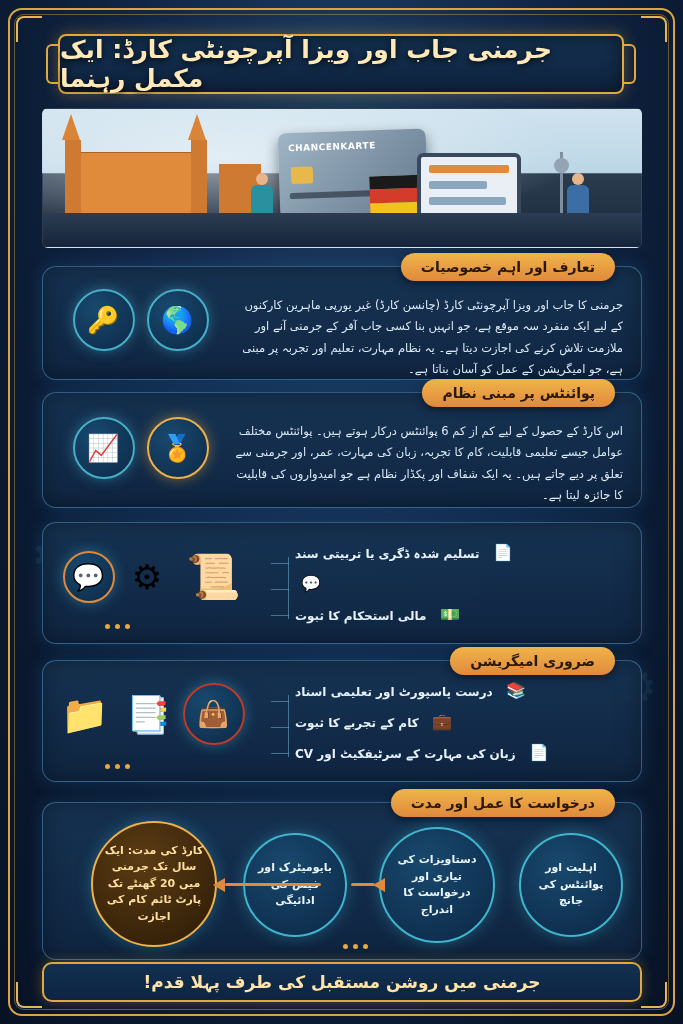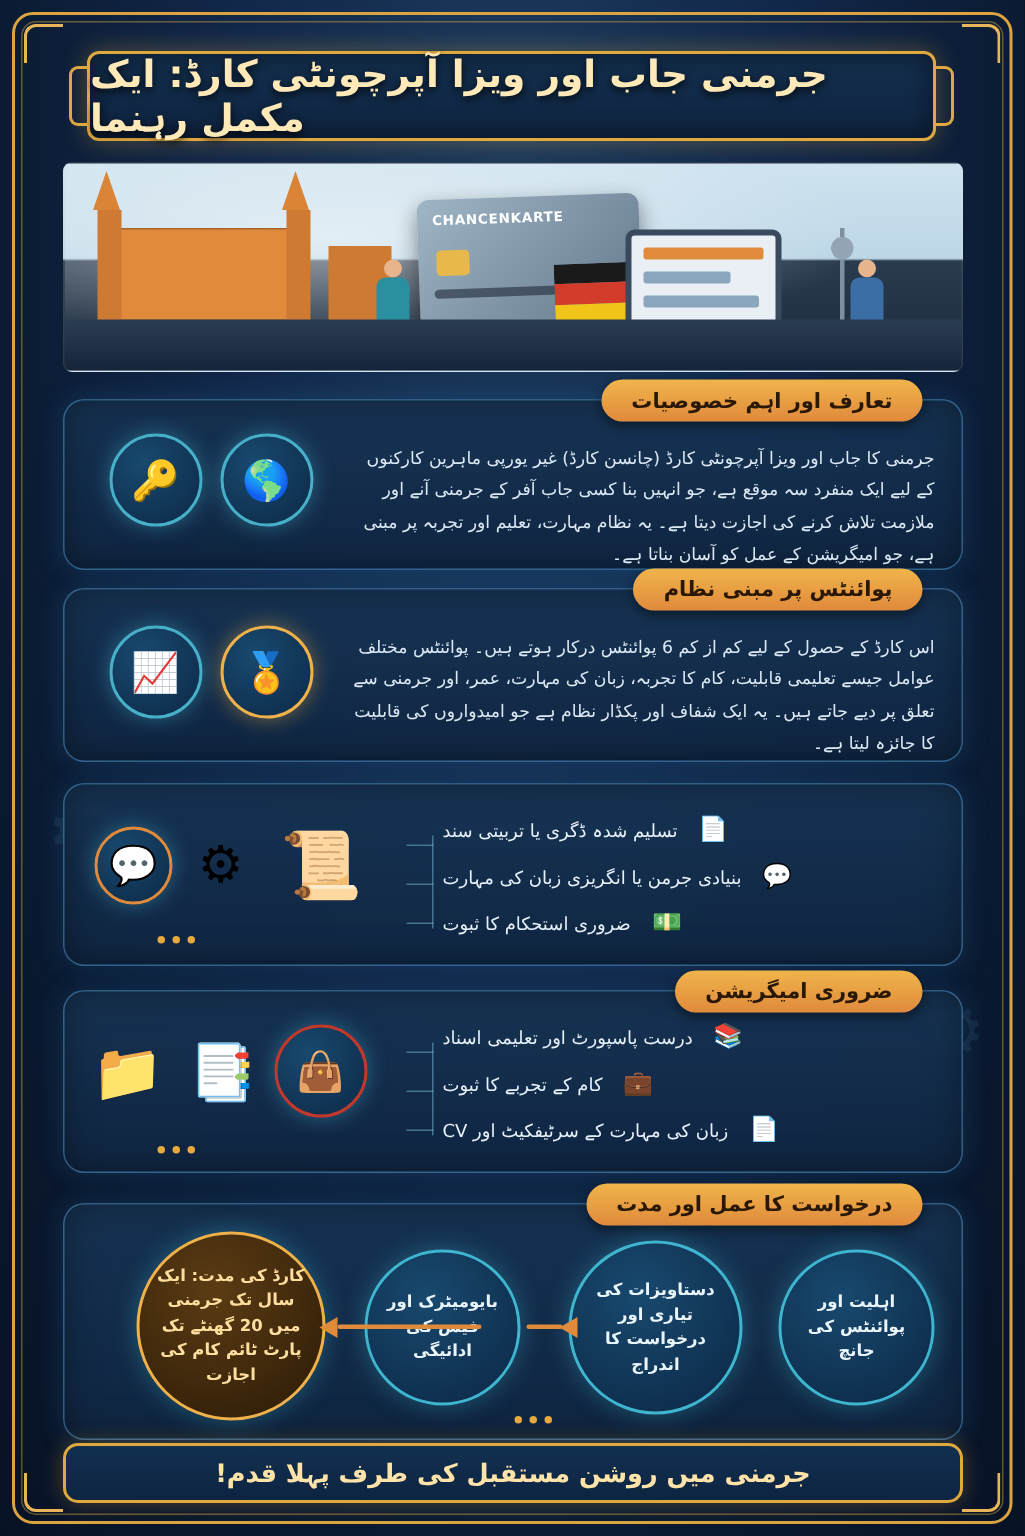--- a/index.html
+++ b/index.html
@@ -128,21 +128,21 @@
     color: #042029;
   }
   .body-text {
     direction: rtl; text-align: right;
     color: #dbe9f4; font-size: 11.5px; line-height: 1.85;
   }
   .bullet-row {
     display: flex; align-items: center; justify-content: flex-end;
     direction: rtl; gap: 8px; margin-bottom: 9px;
   }
-  .bullet-row .txt { color: #e6f1fa; font-size: 12px; font-weight: normal; }
+  .bullet-row .txt { color: #e6f1fa; font-size: 12px; font-weight: bold; }
   .mini-icon {
     width: 26px; height: 22px; border-radius: 4px;
     display: inline-block;
   }
   .connector {
     position: absolute; width: 1px; background: rgba(120,190,220,0.5);
   }
   .dot-line { position:absolute; height:1px; background: rgba(120,190,220,0.5);}
 
   
@@ -281,25 +281,24 @@
       <span class="badge" style="position:absolute; left:126px; top:-8px; width:62px; height:68px; border:none; background:none; box-shadow:none; font-size:44px;">📜</span>
     </div>
 
     <div style="position:absolute; right:16px; top:20px; width:330px;">
       <div class="bullet-row">
         <span class="mini-icon">📄</span>
         <span class="txt">تسلیم شدہ ڈگری یا تربیتی سند</span>
       </div>
       <div class="bullet-row">
         <span class="mini-icon">💬</span>
-        <span class="txt">بنیادی جرمن یا انگریزی زبان کی مہارت</span>
       </div>
       <div class="bullet-row">
         <span class="mini-icon">💵</span>
-        <span class="txt">ضروری استحکام کا ثبوت</span>
+        <span class="txt">مالی استحکام کا ثبوت</span>
       </div>
     </div>
     <div class="connector" style="right:352px; top:34px; height:62px;"></div>
     <div class="dot-line" style="right:352px; top:40px; width:18px;"></div>
     <div class="dot-line" style="right:352px; top:66px; width:18px;"></div>
     <div class="dot-line" style="right:352px; top:92px; width:18px;"></div>
     <div class="dots" style="left:62px; bottom:14px;">
         <i></i>
         <i></i>
         <i></i>

